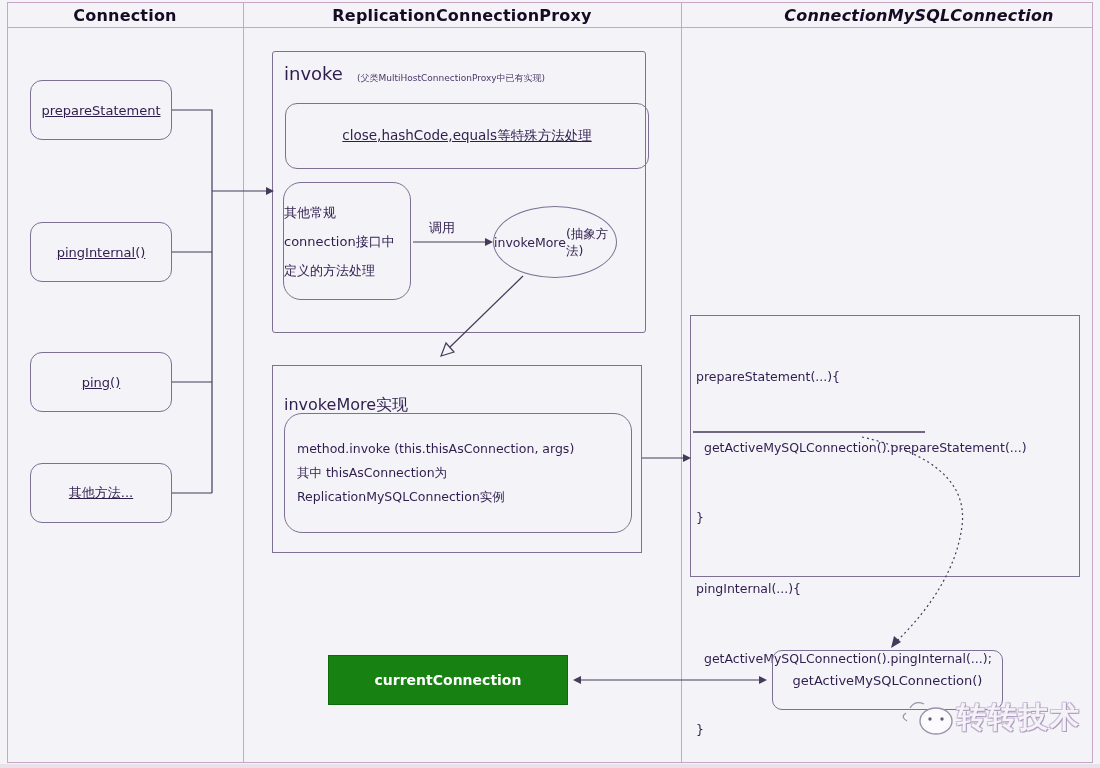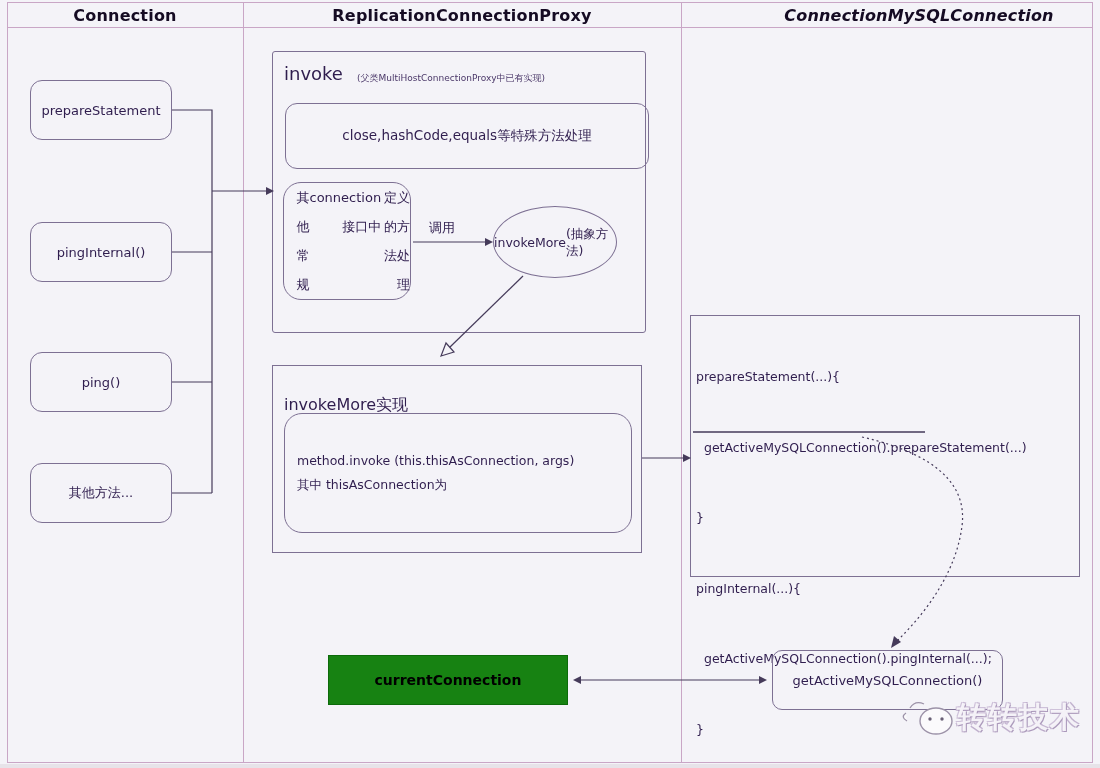--- a/index.html
+++ b/index.html
@@ -26,49 +26,49 @@
   .col-header{
     top:5px;height:20px;display:flex;align-items:center;justify-content:center;
     font-weight:bold;font-size:16px;color:var(--hdr);letter-spacing:.2px;
   }
   .rbox{
     border:1px solid var(--boxb);
     display:flex;align-items:center;justify-content:center;
     font-size:13px;color:var(--txt);text-align:center;
     background:transparent;
   }
-  .r12{border-radius:12px;}
+  .r12{border-radius:12px;text-decoration:underline;}
   .r18{border-radius:18px;}
   .plainbox{border:1px solid var(--boxb);background:transparent;}
   .invoke-title{font-size:18px;color:var(--txt);}
   .invoke-sub{font-size:9px;color:#4a3768;}
   .generic-box{
-    flex-direction:row;align-items:flex-start;justify-content:center;
-    padding-left:9px;line-height:29px;font-size:13px;text-align:right;
+    flex-direction:column;align-items:flex-start;justify-content:center;
+    line-height:29px;font-size:13px;text-align:right;
   }
   .ellipse{
     border:1px solid var(--boxb);border-radius:50%;
     display:flex;align-items:center;justify-content:center;
     font-size:12.5px;line-height:17px;background:var(--bg);
   }
   .impl-title{font-size:16px;color:var(--txt);}
   .impl-inner{
     flex-direction:column;align-items:flex-start;justify-content:center;
     padding-left:12px;line-height:24px;font-size:12.5px;text-align:left;
   }
   .code-box{
     border:1px solid var(--boxb);
     padding:2px 0 8px 5px;
     font-size:12.5px;line-height:23.5px;color:var(--txt);
     white-space:pre;
   }
   .green-box{
     background:#178212;border:1px solid #0c6a0a;
     display:flex;align-items:center;justify-content:center;
-    color:#000000;font-weight:bold;font-size:14px;
+    color:#ffffff;font-weight:bold;font-size:14px;
   }
   .call-label{font-size:13px;color:var(--txt);}
   .watermark-text{
     font-size:29px;font-weight:bold;
     color:rgba(250,248,252,.92);
     text-shadow:1px 1px 0 #ab99bb,-1px -1px 0 #cfc2da,1px -1px 0 #c2b2cf,-1px 1px 0 #c2b2cf;
     letter-spacing:2px;
   }
   svg.overlay{left:0;top:0;pointer-events:none;}
 </style>
@@ -107,20 +107,21 @@
 <div class="abs ellipse" style="left:493px;top:206px;width:124px;height:72px;">
   <span>invokeMore</span>
   <span>(抽象方法)</span>
 </div>
 
 <div class="abs plainbox" style="left:272px;top:365px;width:370px;height:188px;"></div>
 <div class="abs impl-title" style="left:284px;top:371px;margin-top:24px;">invokeMore实现</div>
 <div class="abs rbox r18 impl-inner" style="left:284px;top:413px;width:348px;height:120px;">
   <span>method.invoke (this.thisAsConnection, args)</span>
   <span>其中 thisAsConnection为</span>
+  <span>ReplicationMySQLConnection实例</span>
 </div>
 
 <div class="abs code-box" style="left:690px;top:315px;width:390px;height:262px;">
   <div>prepareStatement(...){</div>
   <div>  getActiveMySQLConnection().prepareStatement(...)</div>
   <div>}</div>
   <div>pingInternal(...){</div>
   <div>  getActiveMySQLConnection().pingInternal(...);</div>
   <div>}</div>
   

